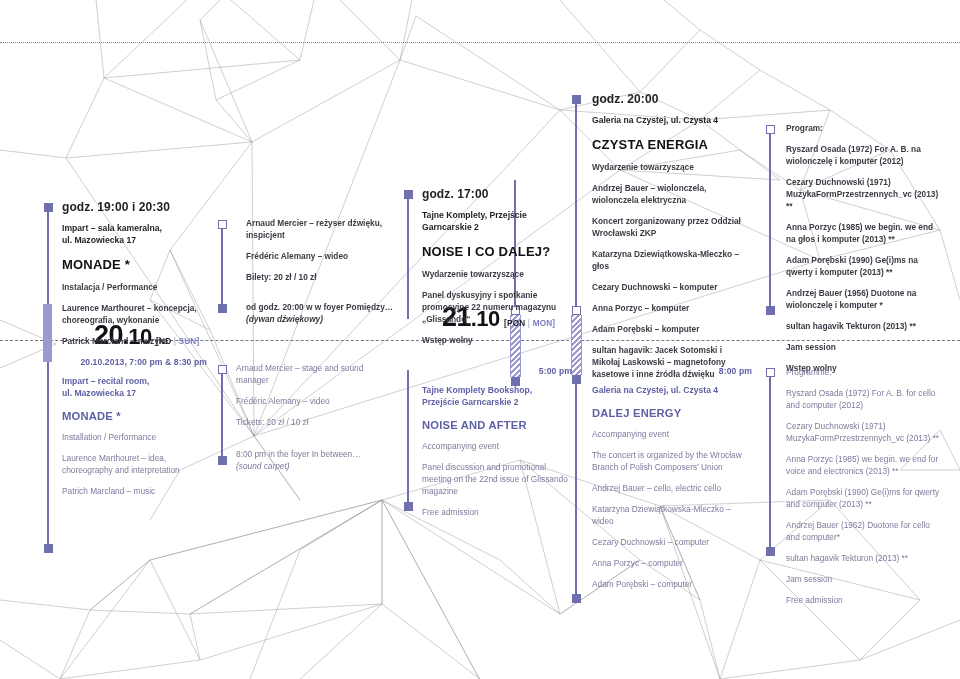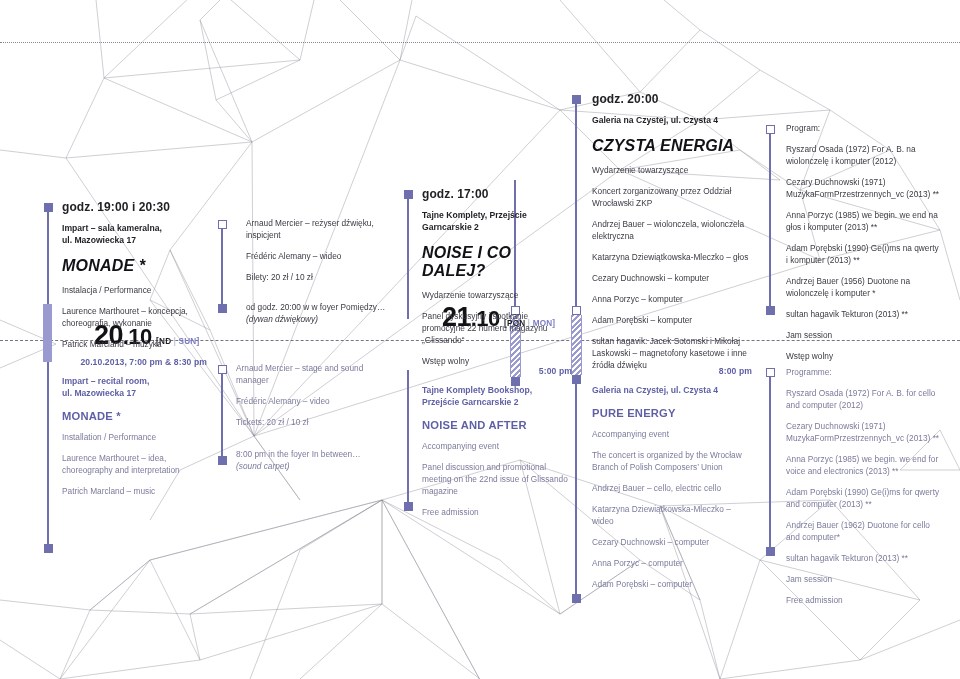--- a/index.html
+++ b/index.html
@@ -29,22 +29,22 @@
     border-left:1px solid #9a9ad0;border-right:1px solid #9a9ad0;
   }
   .sq{position:absolute;width:9px;height:9px;background:#6f6fae;}
   .sq.hollow{background:#ffffff;border:1.6px solid #6f6fae;width:7px;height:7px;}
 
   
   .col{position:absolute;}
   .p{margin:0 0 9px 0;}
   .dark .time{font-weight:bold;font-size:12px;color:#1f1f24;letter-spacing:.1px;}
   .dark .venue{font-weight:bold;font-size:8.6px;color:#1f1f24;line-height:1.38;}
-  .dark .title{font-weight:bold;font-size:16px;color:#111116;letter-spacing:.2px;margin:10px 0 9px;font-style:italic;}
-  .dark .body{font-size:8.3px;color:#3a3a44;line-height:1.45;}
+  .dark .title{font-weight:bold;font-size:13px;color:#111116;letter-spacing:.2px;margin:10px 0 9px;}
+  .dark .body{font-size:8.3px;color:#3a3a44;line-height:1.45;font-weight:bold;}
 
   .lav .time{font-weight:bold;font-size:8.6px;color:#5f5fa6;letter-spacing:.1px;text-align:right;}
   .lav .venue{font-weight:bold;font-size:8.6px;color:#5f5fa6;line-height:1.38;}
   .lav .title{font-weight:bold;font-size:11.2px;color:#5f5fa6;letter-spacing:.2px;margin:10px 0 9px;}
   .lav .body{font-size:8.3px;color:#7b7b9c;line-height:1.45;}
 
   .side .body{font-size:8.3px;line-height:1.45;}
   .side.dark .body{color:#3a3a44;}
   .side.lav .body{color:#7b7b9c;}
 
@@ -221,22 +221,22 @@
     <div class="p body">Wydarzenie towarzyszące</div>
     <div class="p body">Panel dyskusyjny i spotkanie promocyjne 22 numeru magazynu „Glissando“</div>
     <div class="p body">Wstęp wolny</div>
   </div>
 
   <div class="col dark" style="left:592px;top:92px;width:160px;">
     <div class="p time">godz. 20:00</div>
     <div class="venue">Galeria na Czystej, ul. Czysta 4</div>
     <div class="title">CZYSTA ENERGIA</div>
     <div class="p body">Wydarzenie towarzyszące</div>
+    <div class="p body">Andrzej Bauer – wiolonczela, wiolonczela elektryczna</div>
     <div class="p body">Koncert zorganizowany przez Oddział Wrocławski ZKP</div>
-    <div class="p body">Andrzej Bauer – wiolonczela, wiolonczela elektryczna</div>
     <div class="p body">Katarzyna Dziewiątkowska-Mleczko – głos</div>
     <div class="p body">Cezary Duchnowski – komputer</div>
     <div class="p body">Anna Porzyc – komputer</div>
     <div class="p body">Adam Porębski – komputer</div>
     <div class="p body">sultan hagavik: Jacek Sotomski i Mikołaj Laskowski – magnetofony kasetowe i inne źródła dźwięku</div>
   </div>
 
   <div class="col dark side" style="left:786px;top:122px;width:156px;">
     <div class="p body">Program:</div>
     <div class="p body">Ryszard Osada (1972) For A. B. na wiolonczelę i komputer (2012)</div>
@@ -273,21 +273,21 @@
     <div class="venue">Przejście Garncarskie 2</div>
     <div class="title">NOISE AND AFTER</div>
     <div class="p body">Accompanying event</div>
     <div class="p body">Panel discussion and promotional meeting on the 22nd issue of Glissando magazine</div>
     <div class="p body">Free admission</div>
   </div>
 
   <div class="col lav" style="left:592px;top:366px;width:160px;">
     <div class="p time">8:00 pm</div>
     <div class="venue">Galeria na Czystej, ul. Czysta 4</div>
-    <div class="title">PURE ENERGY</div>
+    <div class="title">DALEJ ENERGY</div>
     <div class="p body">Accompanying event</div>
     <div class="p body">The concert is organized by the Wrocław Branch of Polish Composers’ Union</div>
     <div class="p body">Andrzej Bauer – cello, electric cello</div>
     <div class="p body">Katarzyna Dziewiątkowska-Mleczko – wideo</div>
     <div class="p body">Cezary Duchnowski – computer</div>
     <div class="p body">Anna Porzyc – computer</div>
     <div class="p body">Adam Porębski – computer</div>
   </div>
 
   <div class="col lav side" style="left:786px;top:366px;width:158px;">

